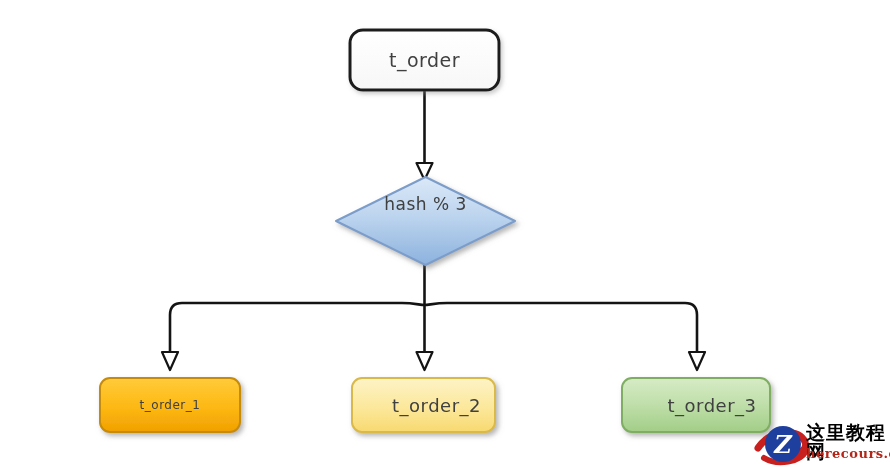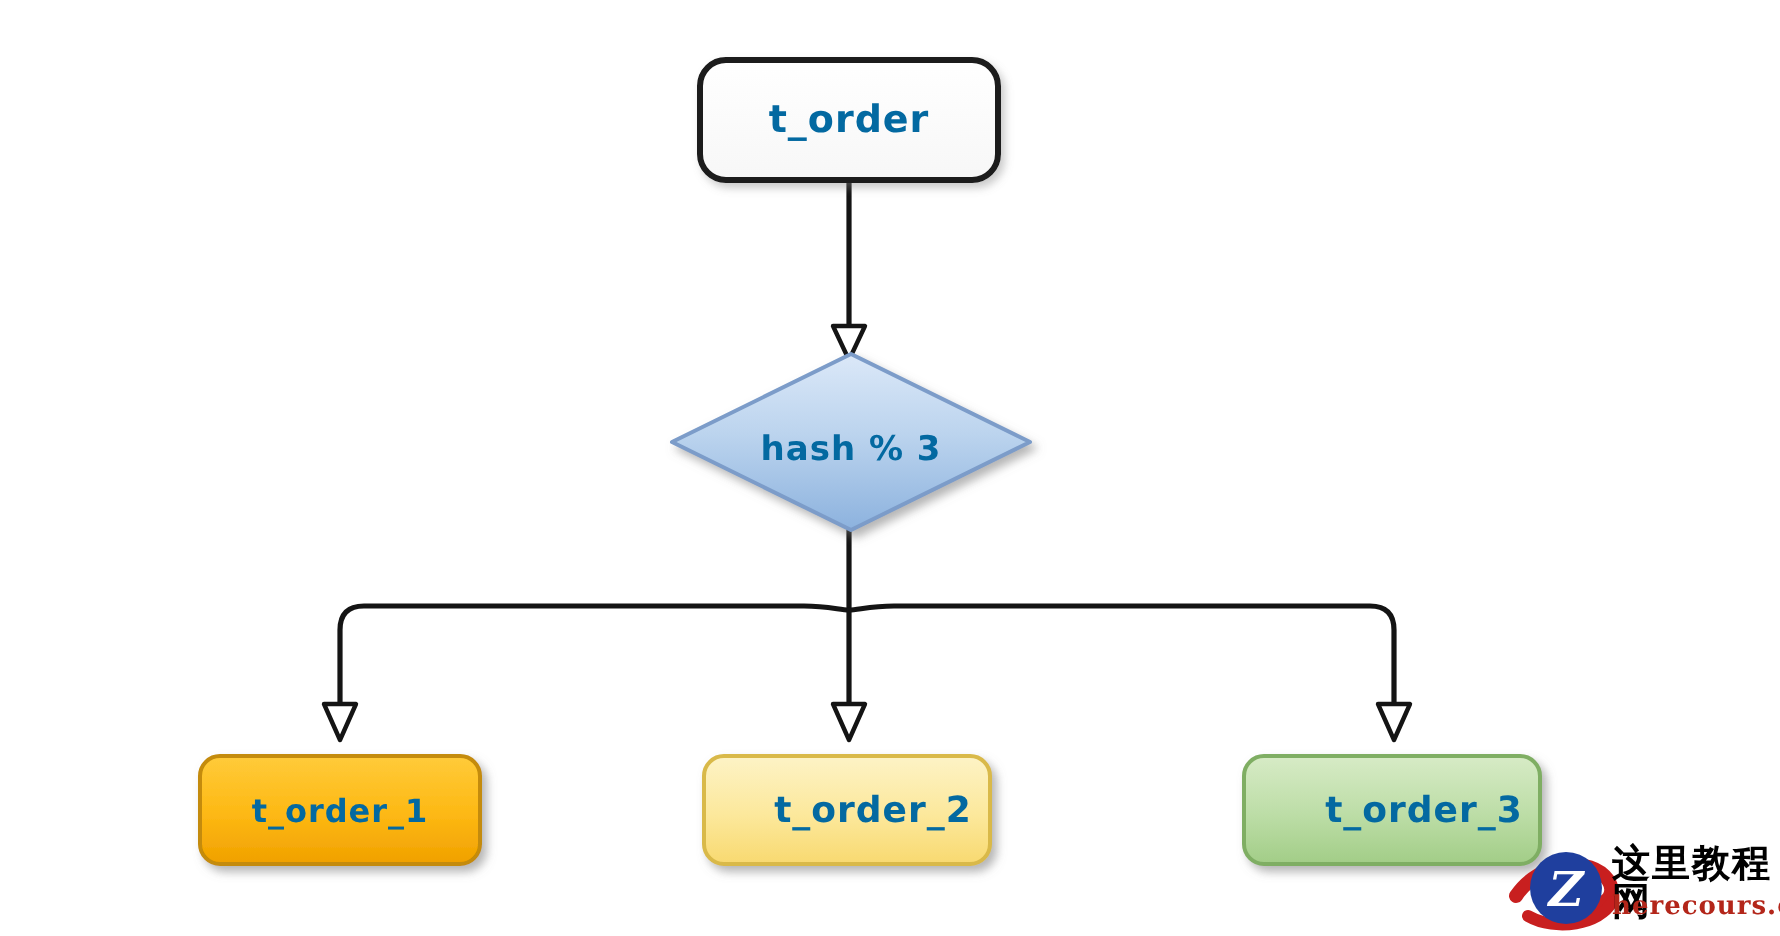--- a/index.html
+++ b/index.html
@@ -10,38 +10,37 @@
     overflow:hidden;
     position:relative;
   }
   #canvas{
     position:absolute;left:0;top:0;width:890px;height:468px;
   }
   .node-label{
     position:absolute;
     display:flex;align-items:center;justify-content:center;
     font-family:"DejaVu Sans", sans-serif;
-    color:#0369a1;
+    color:#404040;
     letter-spacing:0.5px;
     pointer-events:none;
     white-space:nowrap;
-    font-weight:bold;
   }
   
   #node-source{
     left:350px;top:30px;width:149px;height:60px;
     font-size:19px;
   }
   
   #node-router{
-    left:336px;top:181px;width:179px;height:88px;
+    left:336px;top:160px;width:179px;height:88px;
     font-size:17px;
   }
   
-  #node-shard-1{ left:100px;top:378px;width:140px;height:54px;font-size:16px;}
+  #node-shard-1{ left:100px;top:378px;width:140px;height:54px;font-size:12px;}
   #node-shard-2{ left:352px;top:378px;width:143px;height:54px;font-size:18px;padding-left:13px;}
   #node-shard-3{ left:622px;top:378px;width:180px;height:54px;font-size:18px;}
 
   
   #watermark{
     position:absolute;left:752px;top:418px;width:138px;height:50px;
   }
   #watermark-cn{
     position:absolute;left:806px;top:423px;
     font-family:"DejaVu Sans", sans-serif;

